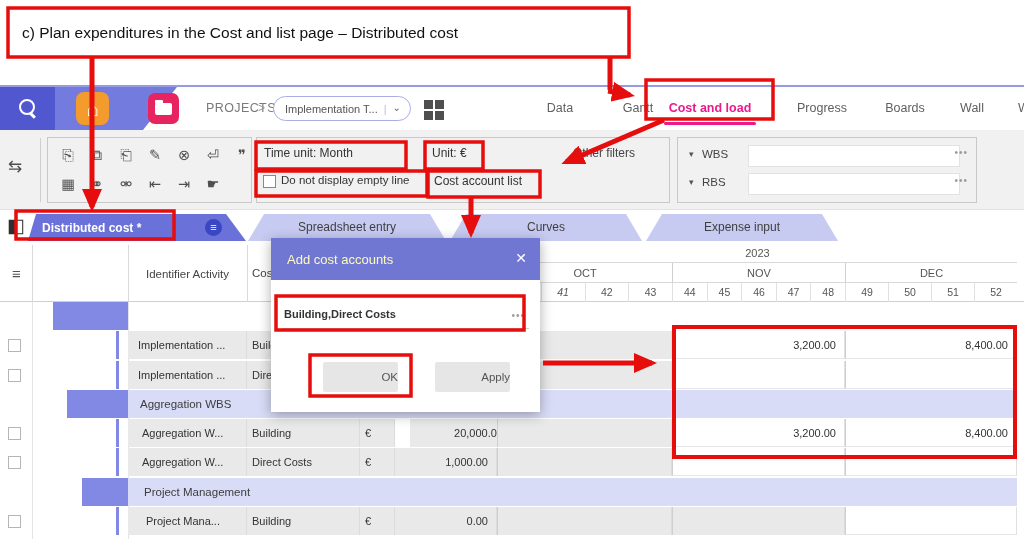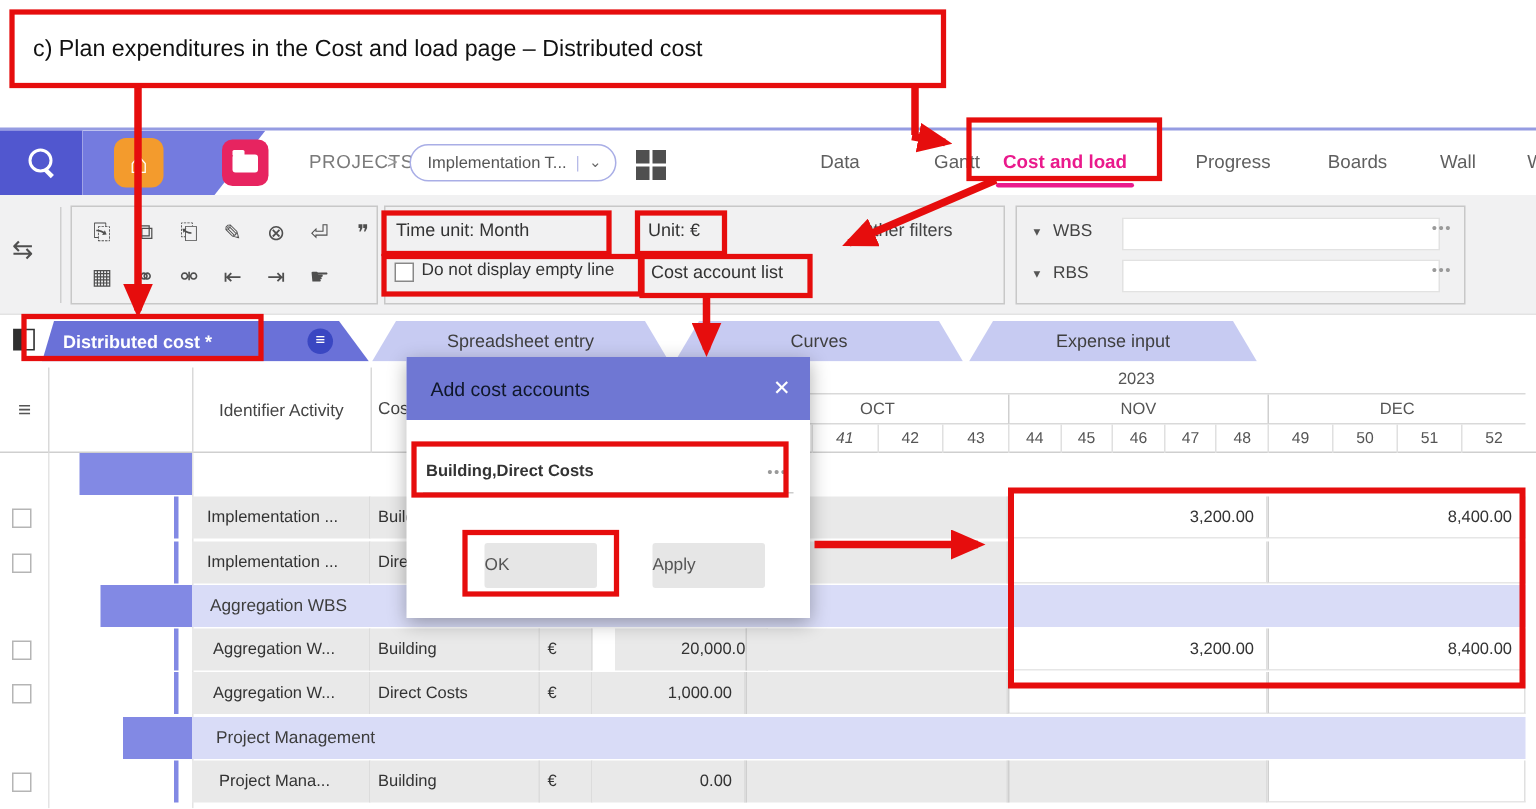--- a/index.html
+++ b/index.html
@@ -86,36 +86,36 @@
   .cell.num{text-align:right;padding-right:8px;}
   .grp-band{position:absolute;left:128px;background:#d9dcf7;font-size:11.5px;color:#3d3d3d;
             display:flex;align-items:center;}
   .grp-block{position:absolute;background:#8289e4;}
   .guide{position:absolute;left:116px;width:3px;background:#8289e4;}
   .rchk{position:absolute;left:8px;width:11px;height:11px;border:1px solid #b5b5b5;background:#fff;}
   .colline{position:absolute;top:0;width:1px;height:237px;background:#e4e4e4;}
   
   #modal{left:271px;top:238px;width:269px;height:174px;background:#fff;box-shadow:0 3px 12px rgba(0,0,0,.32);z-index:10;}
   #modal-header{position:absolute;left:0;top:0;width:100%;height:42px;background:#6f77d3;display:flex;align-items:center;}
-  #modal-title{padding-left:16px;color:#0f172a;font-size:13px;}
+  #modal-title{padding-left:16px;color:#fef9c3;font-size:13px;}
   #modal-close{position:absolute;right:13px;top:12px;color:#fff;font-size:14px;}
   #modal-field{position:absolute;left:11px;top:62px;width:247px;height:28px;border-bottom:1px solid #ccc;}
   #modal-field .val{position:absolute;left:2px;top:8px;font-size:11px;font-weight:bold;color:#333;}
   #modal-field .more{position:absolute;right:4px;top:10px;font-size:10px;color:#9a9a9a;letter-spacing:1px;}
   .mbtn{position:absolute;top:124px;width:75px;height:30px;background:#e6e6e6;border-radius:2px;
-        text-align:left;line-height:30px;font-size:11.5px;color:#555;}
+        text-align:right;line-height:30px;font-size:11.5px;color:#555;}
   
   #overlay-svg{position:absolute;left:0;top:0;width:1024px;height:539px;z-index:20;pointer-events:none;}
 </style>
 </head>
 <body>
 
 <div id="canvas">
 
-  <div class="abs" id="ann-title">c) Plan expenditures in the Cost and load page – Distributed cost</div>
+  <div class="abs" id="ann-title">c) Plan expenditures in the Cost and list page – Distributed cost</div>
 
   <div class="abs" id="app-header">
     <div class="abs" id="search-block">
       <span class="mag"></span>
     </div>
     <div class="abs" id="home-block"></div>
     <div class="abs" id="home-icon">⌂</div>
     <div class="abs" id="folder-icon">
       <div class="ftab"></div>
         <div class="fbody"></div>

